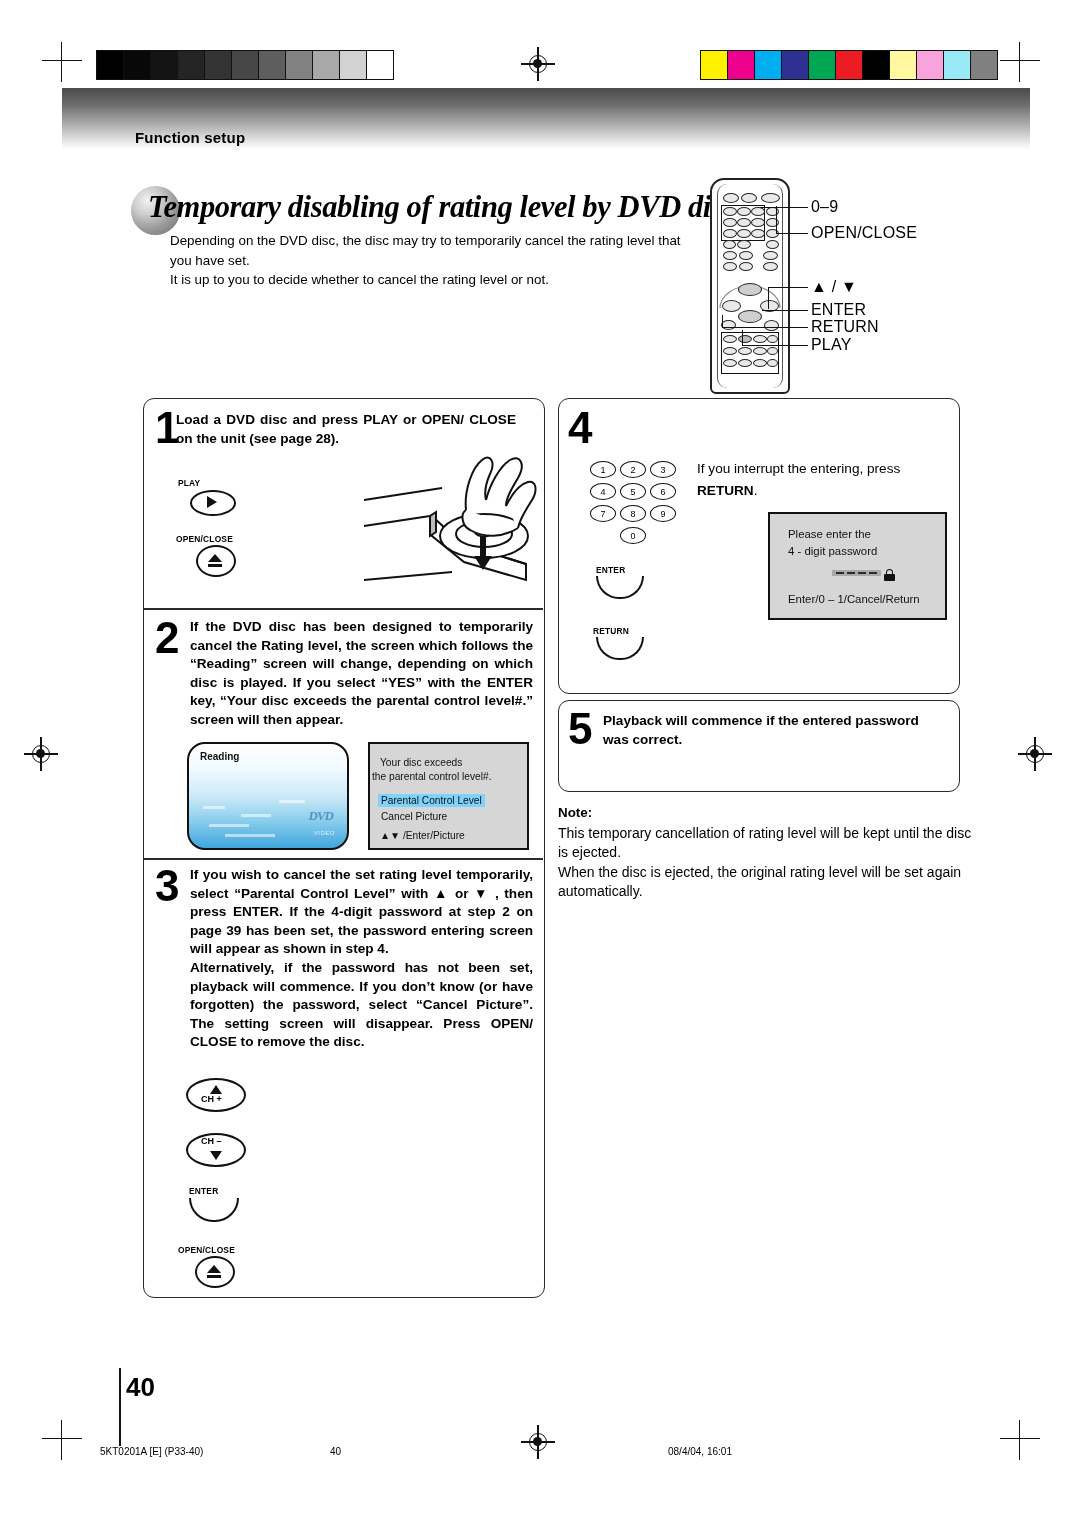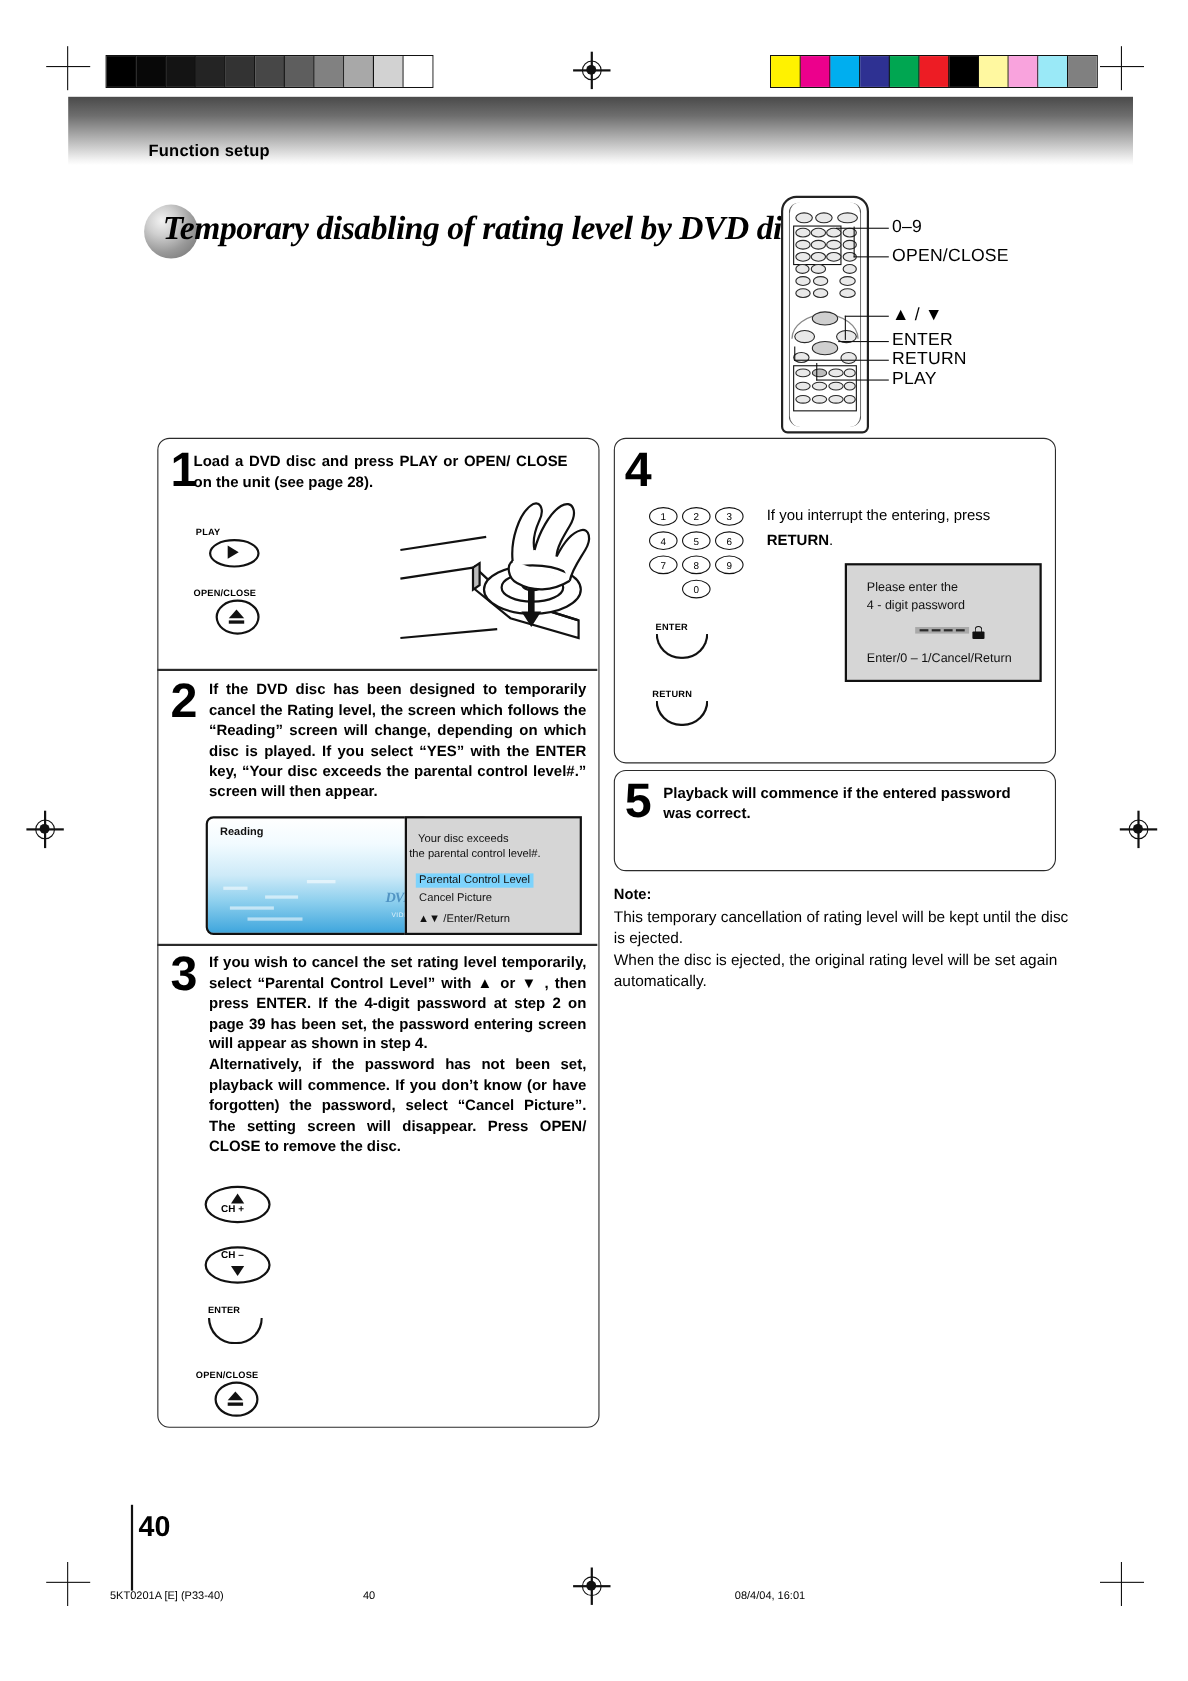--- a/index.html
+++ b/index.html
@@ -77,22 +77,22 @@
           border-bottom:6.5px solid transparent;border-left:10px solid #111;}
   .eject{position:absolute;}
   .eject:before{content:"";position:absolute;left:0;top:0;width:0;height:0;
       border-left:7px solid transparent;border-right:7px solid transparent;border-bottom:8px solid #111;}
   .eject:after{content:"";position:absolute;left:0;top:10px;width:14px;height:2.6px;background:#111;}
   .enterbtn{position:absolute;border:2.6px solid #111;border-top:none;
             border-radius:0 0 28px 28px;background:#fff;}
   .chlabel{position:absolute;font-size:9px;font-weight:bold;}
 
   
-  .reading{position:absolute;border:2.4px solid #111;border-radius:7px;overflow:hidden;
-    background:linear-gradient(180deg,#ffffff 0%,#f2fbff 22%,#cdeaf8 50%,#8fd0ee 72%,#3fa6dd 100%);padding-left:42px;}
+  .reading{position:absolute;border:2.4px solid #111;border-radius:18px;overflow:hidden;
+    background:linear-gradient(180deg,#ffffff 0%,#f2fbff 22%,#cdeaf8 50%,#8fd0ee 72%,#3fa6dd 100%);}
   .reading .lbl{position:absolute;left:11px;top:7px;font-size:10px;font-weight:bold;color:#111;}
   .reading .dvdlogo{position:absolute;right:14px;bottom:24px;font-family:"Liberation Serif",serif;
     font-weight:bold;font-style:italic;font-size:13px;color:#3a7fb5;opacity:.75;letter-spacing:-1px;}
   .reading .dvdsub{position:absolute;right:12px;bottom:12px;font-size:6px;color:#dff1fb;letter-spacing:.5px;}
   .reading .speck{position:absolute;background:rgba(255,255,255,.55);}
 
   .osd{position:absolute;border:2px solid #111;background:#d6d6d6;}
   .osd .line{position:absolute;font-size:10.2px;color:#111;white-space:nowrap;}
   .osd .hl{position:absolute;background:#7dd3fc;color:#111;font-size:10.2px;padding:1px 3px;white-space:nowrap;}
 
@@ -173,20 +173,22 @@
   <div class="crop" style="left:42px;top:1438px;width:40px;height:1.4px;"></div>
   <div class="crop" style="left:61px;top:1420px;width:1.4px;height:40px;"></div>
   <div class="crop" style="left:1000px;top:1438px;width:40px;height:1.4px;"></div>
   <div class="crop" style="left:1019px;top:1420px;width:1.4px;height:40px;"></div>
 
   <div class="band"></div>
   <div class="band-title">Function setup</div>
 
   <div class="title-ball"></div>
   <div class="title">Temporary disabling of rating level by DVD disc</div>
+  <div class="intro" style="white-space:pre-line;">Depending on the DVD disc, the disc may try to temporarily cancel the rating level that you have set.
+It is up to you to decide whether to cancel the rating level or not.</div>
 
   <div class="remote">
     <div class="inner"></div>
 
     <div class="rbtn" style="left:11px;top:13px;width:14px;height:8px;"></div>
     <div class="rbtn" style="left:29px;top:13px;width:14px;height:8px;"></div>
     <div class="rbtn" style="left:49px;top:13px;width:17px;height:8px;"></div>
 
     <div class="rgrid" style="left:9px;top:25px;width:42px;height:34px;"></div>
     <div class="rbtn" style="left:11px;top:27px;width:12px;height:7px;"></div>
@@ -310,21 +312,21 @@
     <div class="speck" style="left:36px;top:90px;width:50px;height:3px;"></div>
     <div class="dvdlogo">DVD</div>
     <div class="dvdsub">VIDEO</div>
   </div>
 
   <div class="osd" style="left:368px;top:742px;width:157px;height:104px;">
     <div class="line" style="left:10px;top:13px;">Your disc exceeds</div>
     <div class="line" style="left:2px;top:27px;">the parental control level#.</div>
     <div class="hl" style="left:8px;top:50px;">Parental Control Level</div>
     <div class="line" style="left:11px;top:67px;">Cancel Picture</div>
-    <div class="line" style="left:10px;top:86px;">▲▼ /Enter/Return</div>
+    <div class="line" style="left:10px;top:86px;">▲▼ /Enter/Picture</div>
   </div>
 
   <div class="hr" style="left:143px;top:858px;width:400px;"></div>
 
   <div class="stepnum" style="left:155px;top:866px;">3</div>
   <div class="steptxt" style="left:190px;top:866px;width:343px;white-space:pre-line;">If you wish to cancel the set rating level temporarily, select “Parental Control Level” with ▲ or ▼ , then press ENTER. If the 4-digit password at step 2 on page 39 has been set, the password entering screen will appear as shown in step 4.
 Alternatively, if the password has not been set, playback will commence. If you don’t know (or have forgotten) the password, select “Cancel Picture”. The setting screen will disappear. Press OPEN/ CLOSE to remove the disc.</div>
 
   <div class="uoval" style="left:186px;top:1078px;width:56px;height:30px;">
     <div class="tri-up" style="left:22px;top:5px;"></div>

